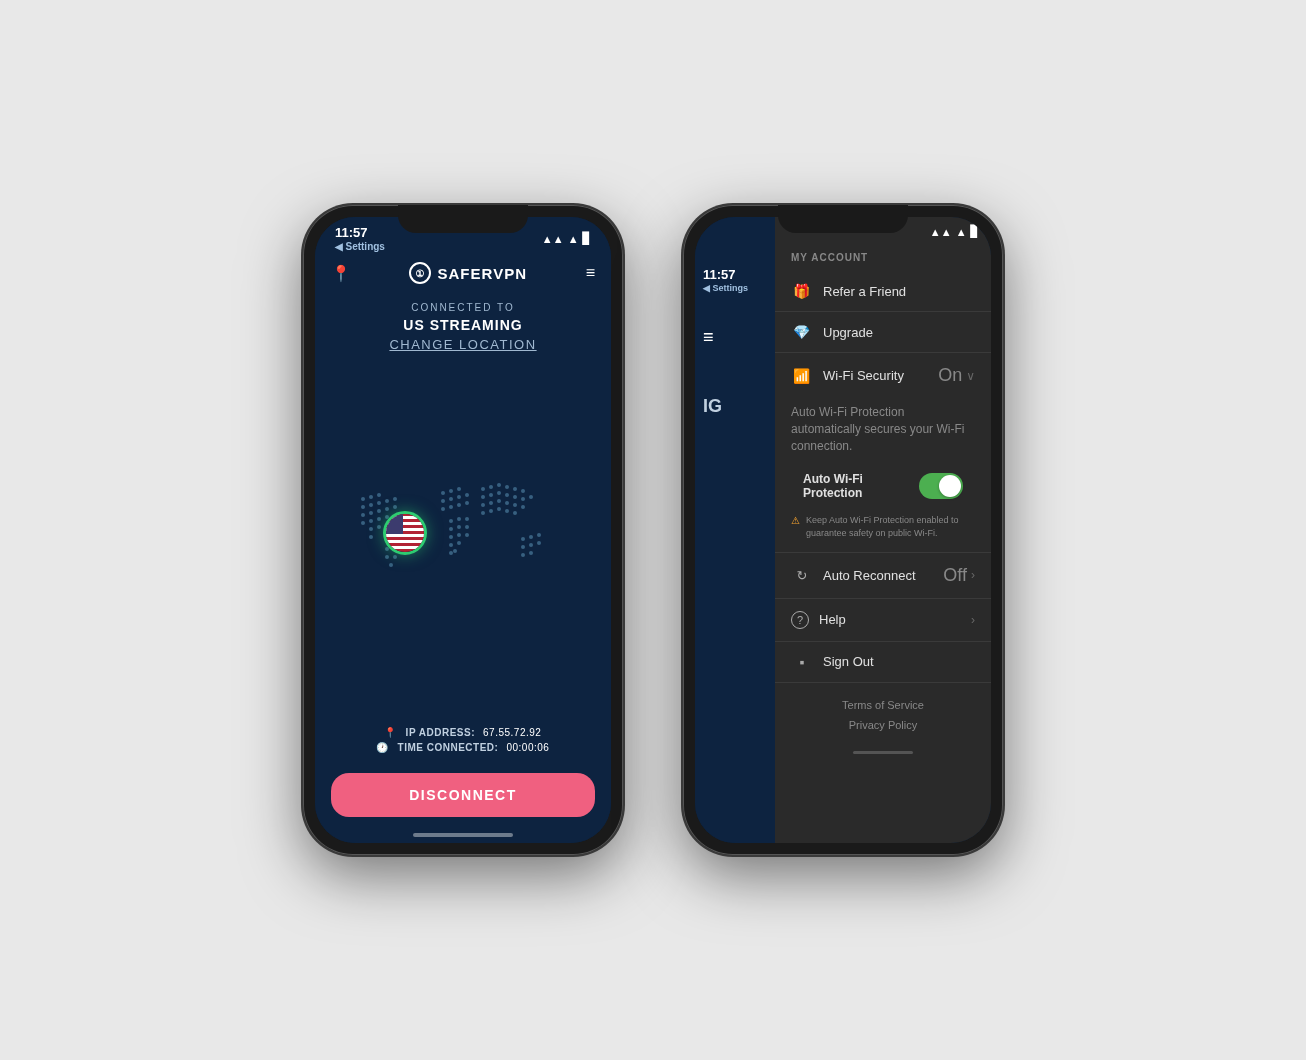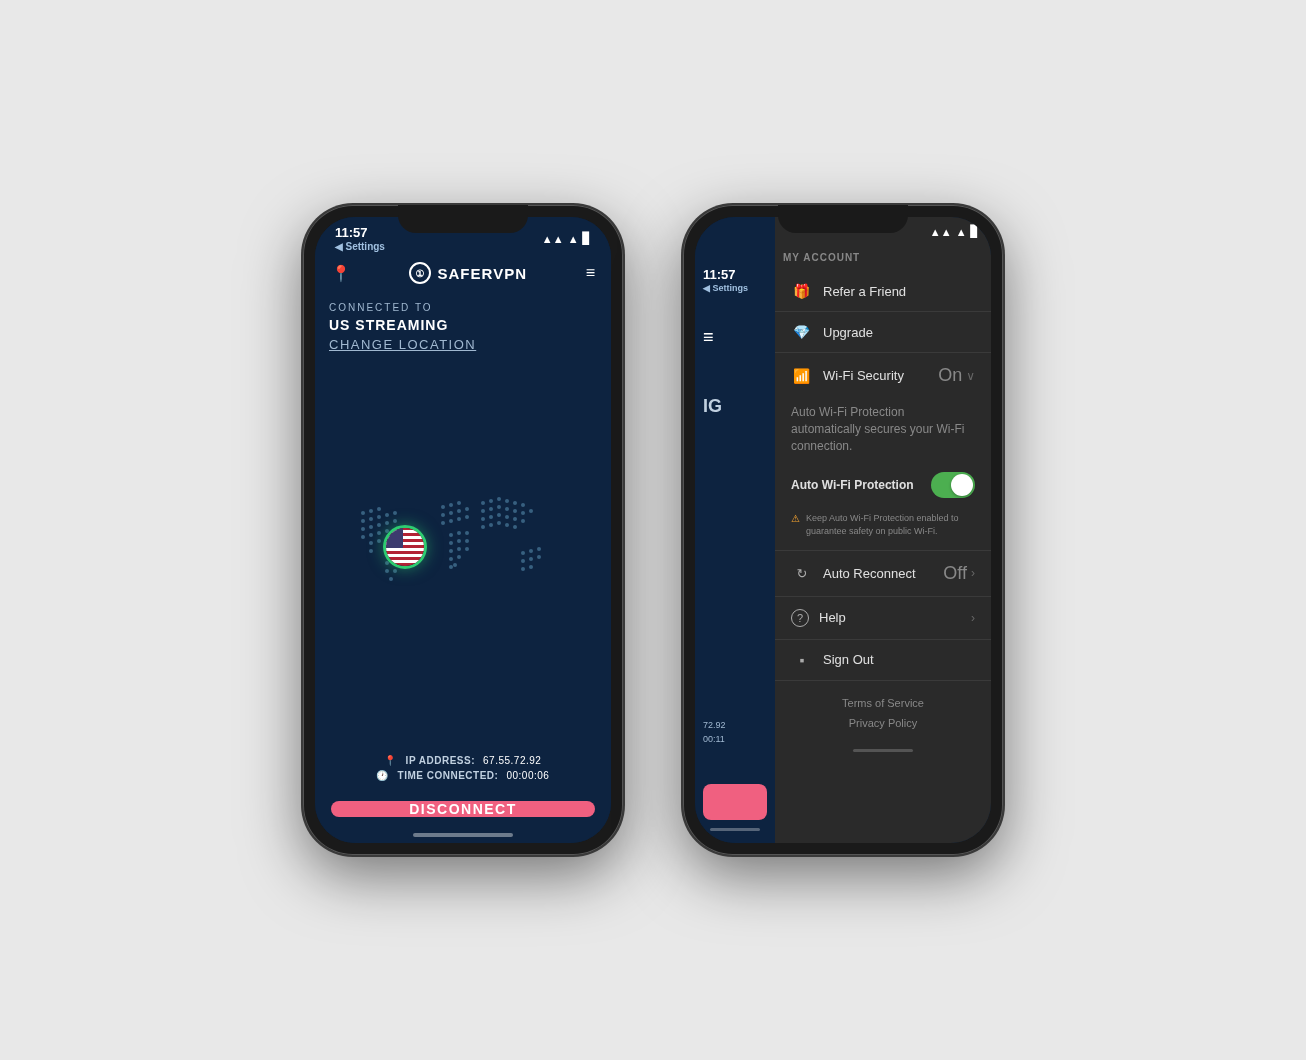--- a/index.html
+++ b/index.html
@@ -106,20 +106,21 @@
       border-radius: 50%;
       border: 2px solid white;
       display: flex;
       align-items: center;
       justify-content: center;
       font-size: 10px;
       font-weight: 900;
     }
 
     .connected-section {
+      text-align: center;
       padding: 10px 14px 6px;
     }
 
     .connected-label {
       font-size: 10px;
       letter-spacing: 2px;
       color: #a0b8d0;
       margin-bottom: 4px;
     }
 
@@ -215,21 +216,22 @@
     .info-value {
       color: white;
       font-weight: 500;
     }
 
     .disconnect-btn {
       margin: 6px 16px 16px;
       background: #f06080;
       color: white;
       border: none;
-      border-radius: 10px;
+      border-radius: 18px;
+      padding: 14px;
       font-size: 14px;
       font-weight: 800;
       letter-spacing: 1.5px;
       cursor: pointer;
       width: calc(100% - 32px);
     }
 
     .home-indicator {
       width: 100px;
       height: 4px;
@@ -268,21 +270,21 @@
       color: white;
       font-size: 11px;
       font-weight: 700;
     }
 
     .menu-section-title {
       color: #888;
       font-size: 10px;
       letter-spacing: 1px;
       font-weight: 700;
-      padding: 10px 8px 8px;
+      padding: 10px 16px 8px;
       text-transform: uppercase;
     }
 
     .menu-item {
       display: flex;
       align-items: center;
       padding: 12px 16px;
       border-bottom: 1px solid #3a3a3a;
       cursor: pointer;
       color: white;
@@ -326,21 +328,21 @@
     .wifi-description {
       padding: 6px 16px 10px;
       font-size: 12px;
       color: #888;
       line-height: 1.4;
     }
 
     .auto-wifi-row {
       display: flex;
       align-items: center;
-      padding: 8px 16px 10px;
+      padding: 8px 28px 10px;
     }
 
     .auto-wifi-label {
       flex: 1;
       font-size: 12px;
       font-weight: 700;
       color: #e0e0e0;
     }
 
     
@@ -579,26 +581,20 @@
       <div style="padding:30px 8px 8px;">
         <span style="color:white;font-size:18px;">≡</span>
       </div>
 
       <div style="padding:40px 8px 8px;">
         <span style="color:#c0d0e0;font-size:18px;font-weight:800;">IG</span>
       </div>
 
       <div style="flex:1;"></div>
 
-      <div style="padding:8px;">
-        <div style="font-size:9px;color:#a0b8d0;margin-bottom:4px;">72.92</div>
-        <div style="font-size:9px;color:#a0b8d0;margin-bottom:40px;">00:11</div>
-        <div style="background:#f06080;height:36px;border-radius:8px;"></div>
-        <div style="width:50px;height:3px;background:rgba(255,255,255,0.3);border-radius:2px;margin:8px auto 4px;"></div>
-      </div>
     </div>
 
     <div class="right-panel">
 
       <div class="right-panel-status">
         <div style="display:flex;align-items:center;gap:4px;font-size:11px;font-weight:700;">
           <span>▲▲</span>
           <span>▲</span>
           <span>▊</span>
         </div>

